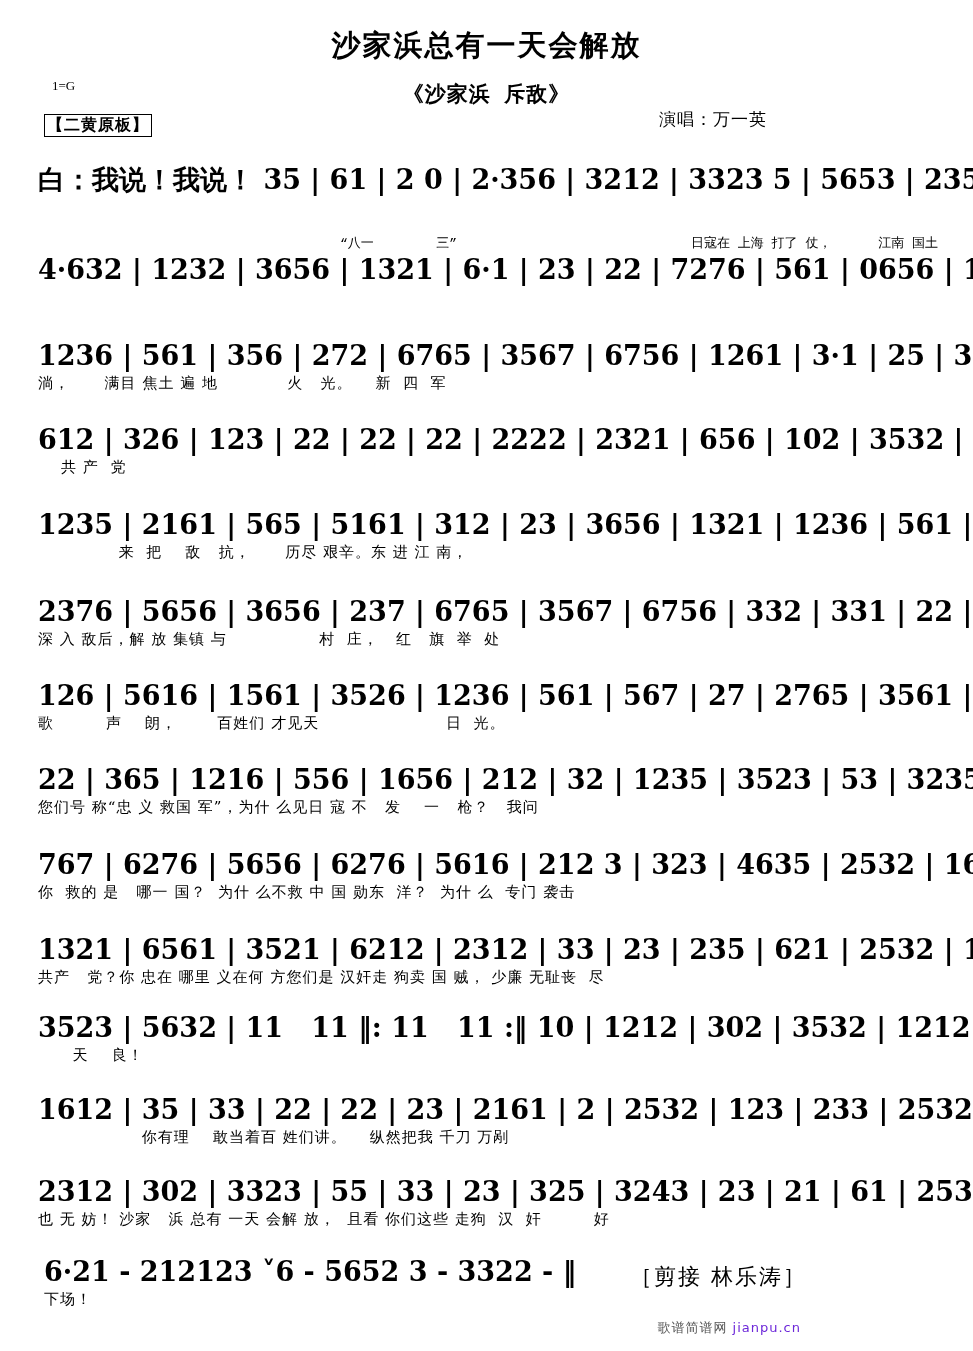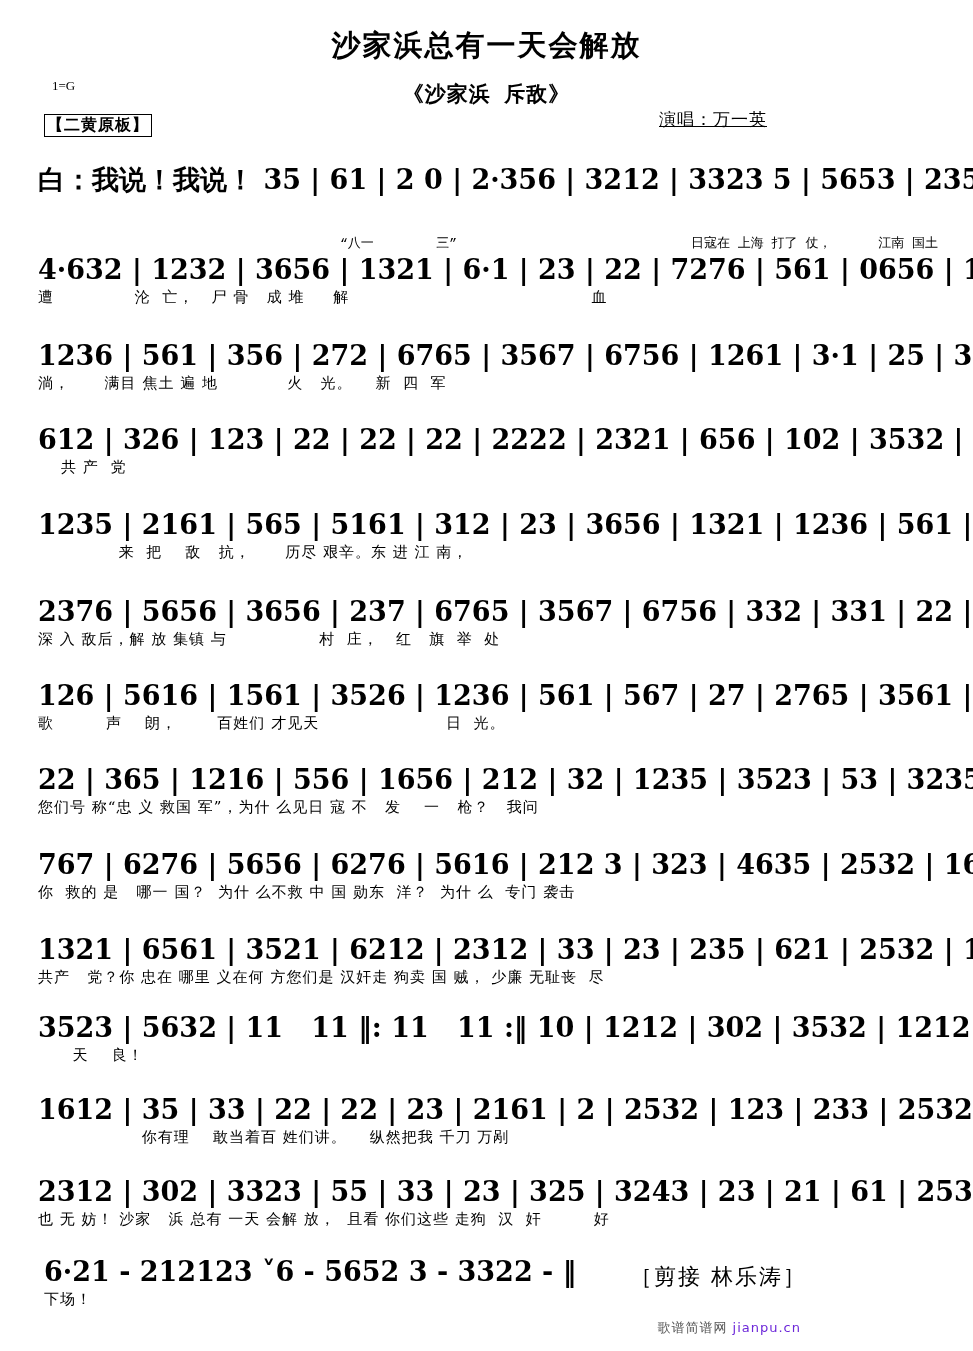--- a/index.html
+++ b/index.html
@@ -62,21 +62,20 @@
     padding: 0px 2px;
     letter-spacing: 1px;
   }
   .singer {
     position: absolute;
     top: 108px;
     right: 48px;
     font-family: "DejaVu Serif", serif;
     font-size: 17px;
     letter-spacing: 1px;
-    text-decoration: underline;
   }
   .credit {
     position: absolute;
     top: 1262px;
     left: 592px;
     font-family: "DejaVu Serif", serif;
     font-size: 22px;
     letter-spacing: 2px;
     margin-left: 38px;
   }
@@ -148,21 +147,20 @@
 
   <div class="row" style="top:160px">
     <div class="marks"></div>
     <div class="notes">白：我说！我说！ 35 | 61 | 2 0 | 2·356 | 3212 | 3323 5 | 5653 | 235 | 532 | 12 | 532 | 1232 | 55 | 621</div>
     <div class="lyrics"></div>
   </div>
 
   <div class="row" style="top:250px">
     <div class="marks">“八一        三”                              日寇在 上海 打了 仗，      江南 国土</div>
     <div class="notes">4·632 | 1232 | 3656 | 1321 | 6·1 | 23 | 22 | 7276 | 561 | 0656 | 1216 | 5676 | 1656 | 1321</div>
-    <div class="lyrics">遭              沦  亡，   尸 骨   成 堆     解                                          血</div>
   </div>
 
   <div class="row" style="top:336px">
     <div class="marks"></div>
     <div class="notes">1236 | 561 | 356 | 272 | 6765 | 3567 | 6756 | 1261 | 3·1 | 25 | 321 | 161 | 32 | 2535 | 2321</div>
     <div class="lyrics">淌，      满目 焦土 遍 地            火   光。    新  四  军</div>
   </div>
 
   <div class="row" style="top:420px">
     <div class="marks"></div>

